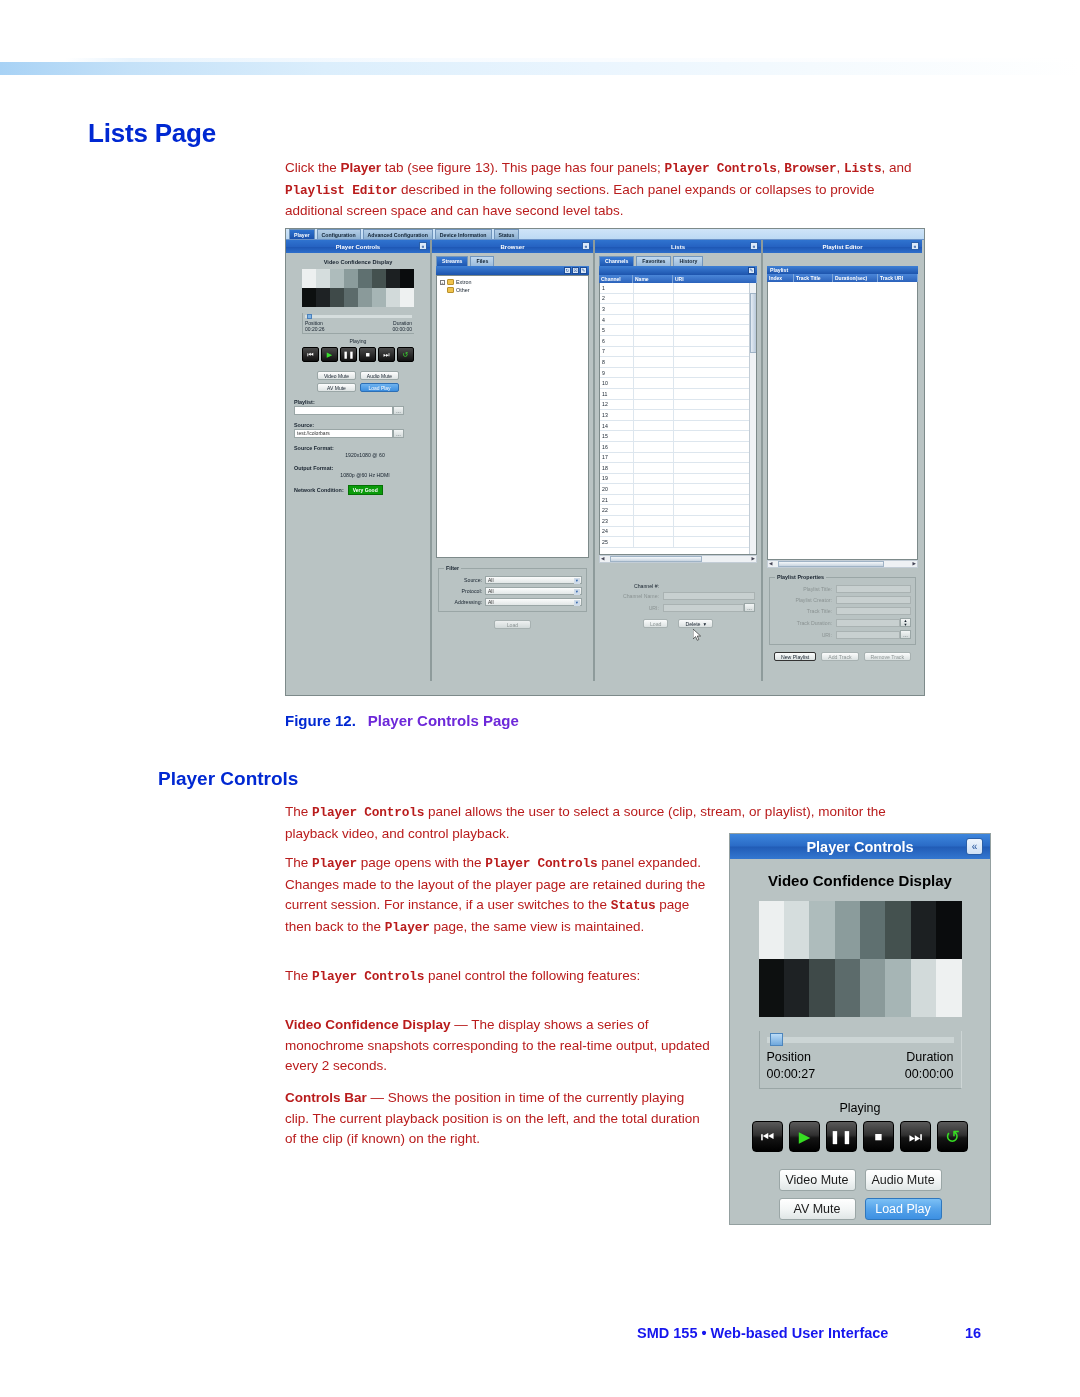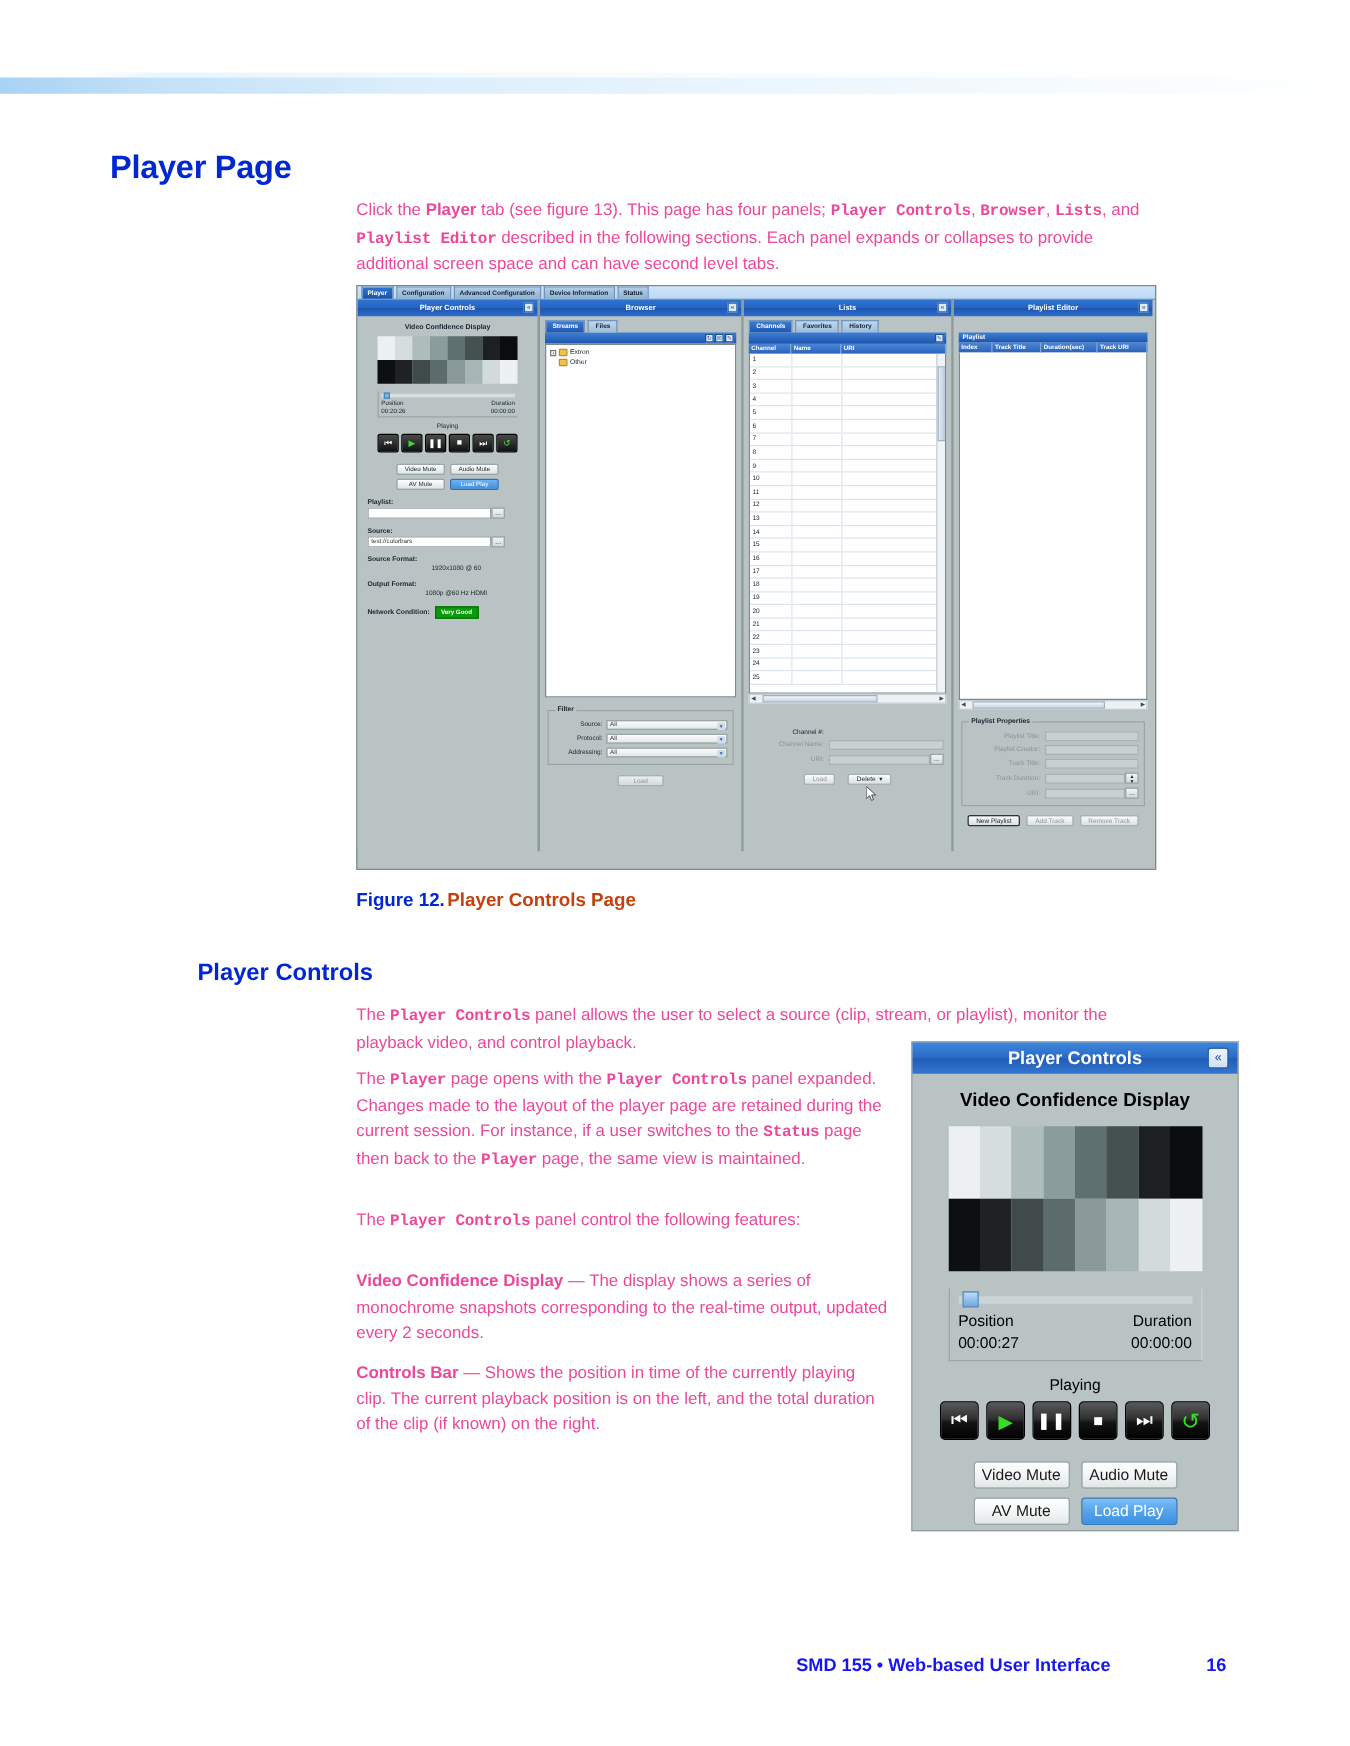--- a/index.html
+++ b/index.html
@@ -26,37 +26,37 @@
   .h1{
     position:absolute; left:88px; top:118px;
     font-size:26px; font-weight:bold; color:#0028d2; letter-spacing:-0.2px;
   }
   .h2{
     position:absolute; left:158px; top:768px;
     font-size:19px; font-weight:bold; color:#0028d2;
   }
 
   
-  .para{ position:absolute; font-size:13.5px; line-height:20.5px; color:#ec4899; }
+  .para{ position:absolute; font-size:13.5px; line-height:20.5px; color:#b91c1c; }
   .mono{ font-family:"Liberation Mono", monospace; font-weight:bold; font-size:12.8px; letter-spacing:-0.2px;}
   .b{ font-weight:bold; }
 
   #intro-para{ left:285px; top:158px; width:648px; }
   #pc-para-1{ left:285px; top:802px; width:655px; }
   #pc-para-2{ left:285px; top:853px; width:430px; }
   #pc-para-3{ left:285px; top:966px; width:400px; }
   #vcd-para{  left:285px; top:1015px; width:430px; }
   #pb-para{   left:285px; top:1088px; width:420px; }
 
   
   .fig-caption{
     position:absolute; left:285px; top:712px; font-size:15px; font-weight:bold;
   }
   .fig-caption .num{ color:#0028d2; }
-  .fig-caption .ttl{ color:#c2410c; margin-left:2px;}
+  .fig-caption .ttl{ color:#6d28d9; margin-left:12px;}
 
   
   .footer{
     position:absolute; left:0; top:1325px; width:1080px;
     font-size:14.5px; font-weight:bold; color:#1616ee;
   }
   .footer .ftxt{ position:absolute; left:637px; top:0; white-space:nowrap;}
   .footer .fnum{ position:absolute; left:965px; top:0; }
 
   
@@ -253,21 +253,21 @@
     background:linear-gradient(to bottom,#7cc0f5 0%,#55a3ea 50%,#3d90e2 100%);
     border-color:#2f77bd; color:#fff;
   }
 </style>
 </head>
 <body>
 
 <div class="top-bar-hair"></div>
 <div class="top-bar"></div>
 
-<div class="h1">Player Page</div>
+<div class="h1">Lists Page</div>
 <div class="h2">Player Controls</div>
 
 <div class="para" id="intro-para">
   <span>Click the </span><span class="b">Player</span><span> tab (see figure 13). This page has four panels; </span><span class="mono">Player Controls</span><span>, </span><span class="mono">Browser</span><span>, </span><span class="mono">Lists</span><span>, and </span><span class="mono">Playlist Editor</span><span> described in the following sections. Each panel expands or collapses to provide additional screen space and can have second level tabs.</span>
 </div>
 
 <div class="fig">
 
 
   <div class="fig-tabbar">

